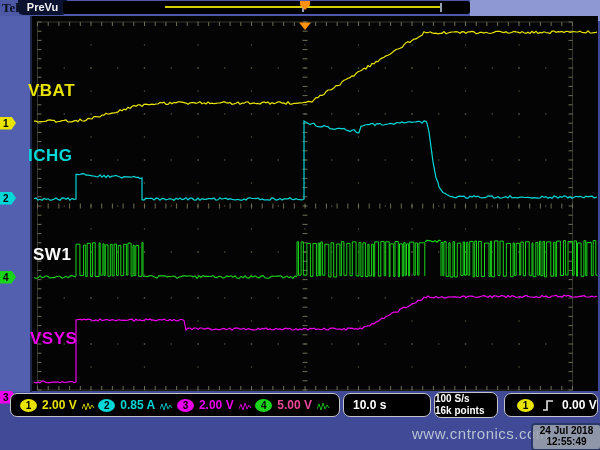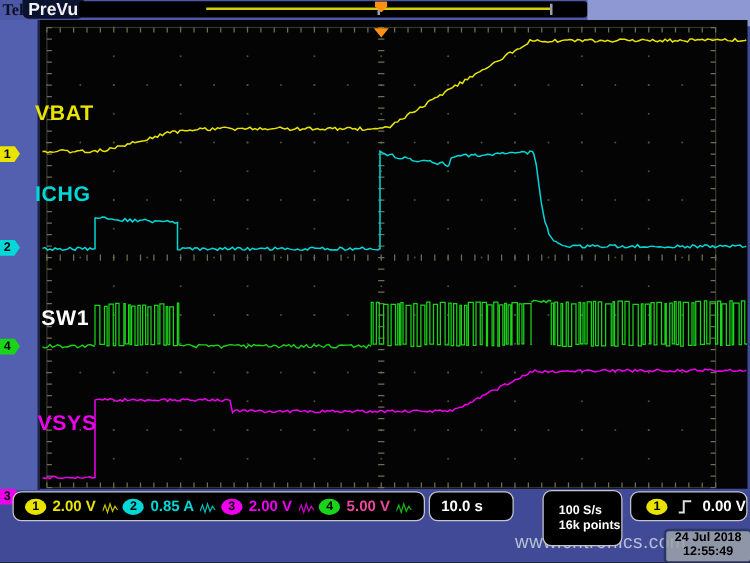--- a/index.html
+++ b/index.html
@@ -7,21 +7,21 @@
     position:relative;width:600px;height:450px;overflow:hidden;
     background:#404a96;
     font-family:"Liberation Sans",sans-serif;
     -webkit-font-smoothing:antialiased;
   }
   
   .topbar{position:absolute;left:0;top:0;width:600px;height:16px;background:#4d58a6;}
   .tek-logo{position:absolute;left:2px;top:0px;font-family:"Liberation Serif",serif;
     font-weight:bold;font-size:13px;color:#0b0f1e;}
   .prevu-tab{position:absolute;left:18px;top:0;width:49px;height:15px;background:#0a1230;
-    border-radius:0 0 5px 5px;color:#f2f2f2;font-size:14px;font-weight:bold;
+    border-radius:0 0 5px 5px;color:#f2f2f2;font-size:11px;font-weight:bold;
     text-align:center;line-height:15px;}
   .record-bar{position:absolute;left:63px;top:1px;width:407px;height:13px;background:#000;
     border-radius:3px;}
   .rec-line{position:absolute;left:102px;top:5px;width:275px;height:2px;background:#d6ce00;}
   .rec-tick{position:absolute;top:2px;width:2px;height:9px;background:#9aa0b4;}
   .rec-tick.t1{left:239px;} .rec-tick.t2{left:377px;}
   .rec-trig{position:absolute;left:237px;top:0;width:10px;height:9px;background:#ff9010;
     clip-path:polygon(0 0,100% 0,100% 45%,50% 100%,0 45%);}
   .corner-panel{position:absolute;left:470px;top:0;width:130px;height:21px;background:#8e99d4;}
   
@@ -33,23 +33,23 @@
   .gmark{position:absolute;left:0;width:16px;height:13px;z-index:4;
     clip-path:polygon(0 0,72% 0,100% 50%,72% 100%,0 100%);
     color:#000;font-size:10px;font-weight:bold;text-align:left;
     line-height:13px;padding-left:3px;box-sizing:border-box;}
   
   .statusbar{position:absolute;left:0;top:391px;width:600px;height:29px;z-index:5;}
   .sbox{position:absolute;background:#000;border:1px solid #c4c4cc;border-radius:7px;
     color:#fff;font-weight:bold;font-size:12px;display:flex;align-items:center;}
   .box-ch{left:10px;top:2px;width:330px;height:24px;justify-content:space-between;
     padding:0 9px;box-sizing:border-box;}
-  .box-h{left:343px;top:2px;width:68px;height:24px;padding-left:9px;box-sizing:border-box;}
-  .box-acq{left:434px;top:1px;width:64px;height:45px;font-size:10px;line-height:12px;
-    padding-left:12px;box-sizing:border-box;}
+  .box-h{left:343px;top:2px;width:88px;height:24px;padding-left:9px;box-sizing:border-box;}
+  .box-acq{left:434px;top:1px;width:64px;height:26px;font-size:10px;line-height:12px;
+    padding-left:0;box-sizing:border-box;}
   .box-trig{left:504px;top:2px;width:94px;height:24px;padding-left:12px;box-sizing:border-box;}
   .chgroup{display:flex;align-items:center;gap:5px;}
   .badge{display:inline-block;width:17px;height:13px;border-radius:50%;color:#000;
     font-size:10px;font-weight:bold;text-align:center;line-height:13px;}
   .noise-ic{opacity:.85;margin-top:2px;}
   .slope-ic{margin:0 8px 0 8px;}
   
   .watermark{position:absolute;left:412px;top:425px;font-size:15px;letter-spacing:.5px;
     color:rgba(203,214,222,.85);z-index:3;white-space:nowrap;}
   .dtbox{position:absolute;left:531px;top:423px;width:67px;height:23px;z-index:4;

